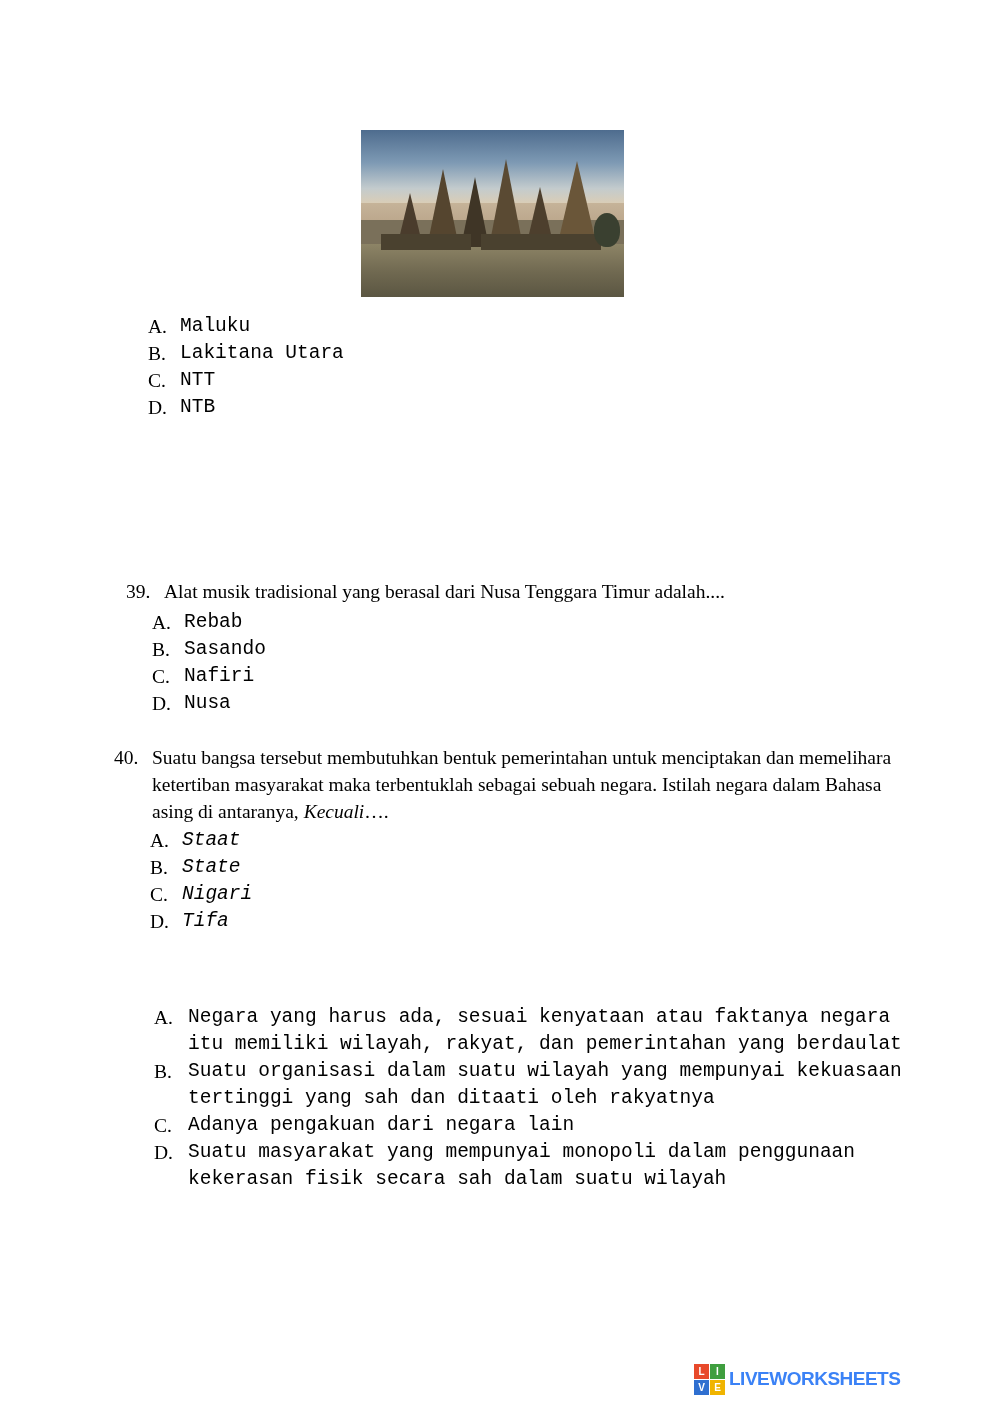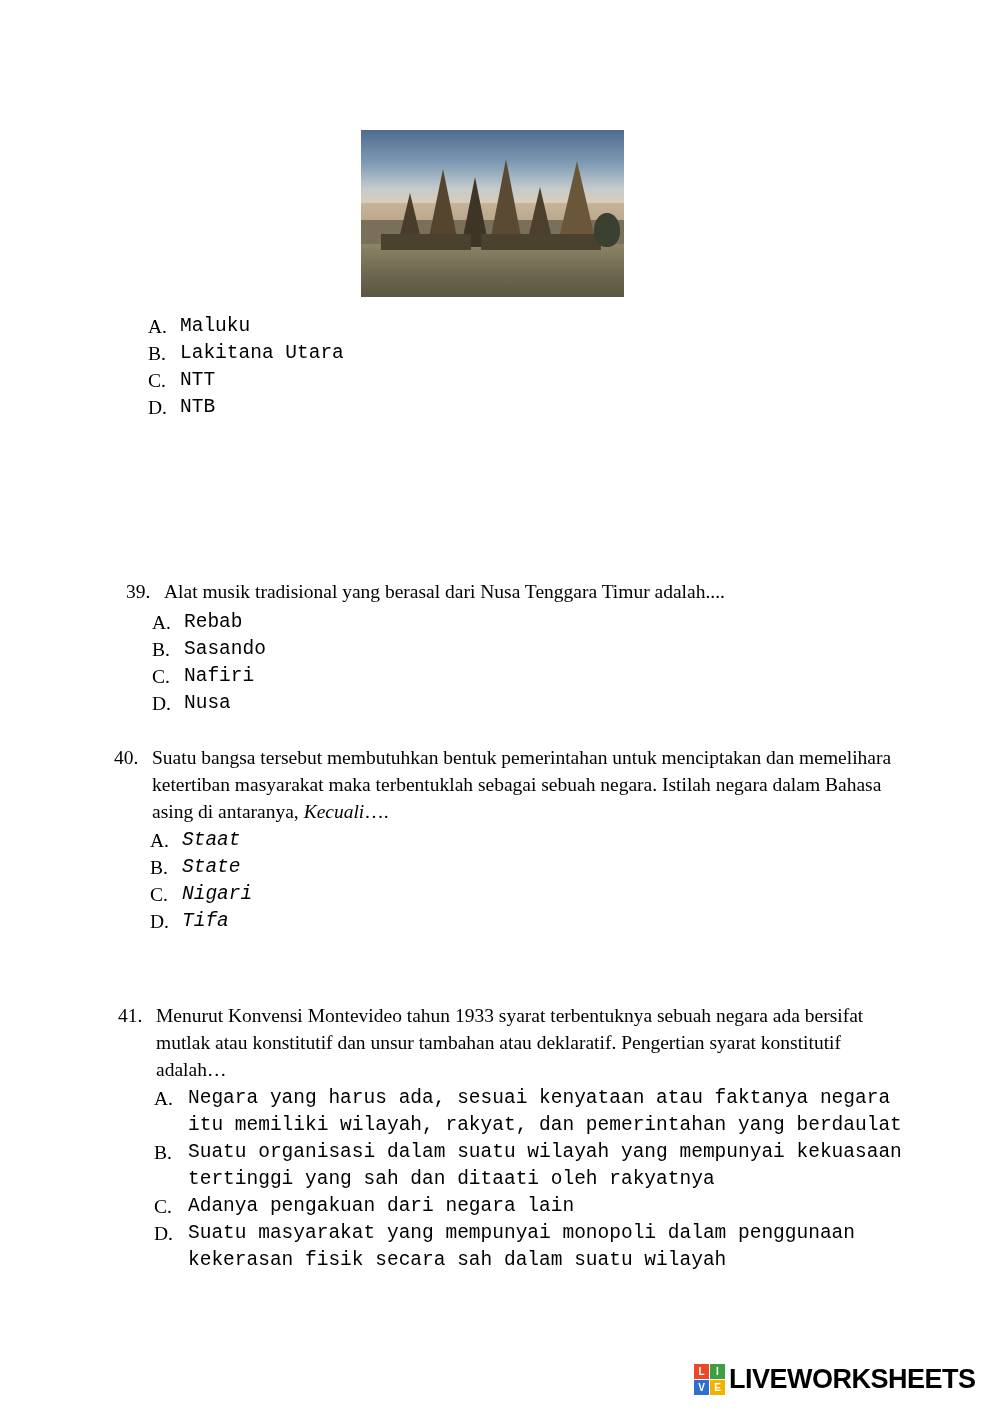--- a/index.html
+++ b/index.html
@@ -207,23 +207,23 @@
     line-height: 15px;
     text-align: center;
   }
   .sq-l { background: #e8492a; }
   .sq-i { background: #3f9e3f; }
   .sq-v { background: #2f6fd0; }
   .sq-e { background: #f0b400; }
   .logo-text {
     font-family: "Liberation Sans", sans-serif;
     font-weight: bold;
-    font-size: 27px;
+    font-size: 19px;
     letter-spacing: -0.5px;
-    color: #000000;
+    color: #3b82f6;
   }
 </style>
 </head>
 <body>
 
 <div class="page">
 
   <div class="question" id="q38">
 
     <div id="q38-figure">
@@ -308,24 +308,20 @@
         <div class="opt-text italic">Nigari</div>
       </div>
       <div class="opt-row">
         <div class="opt-letter">D.</div>
         <div class="opt-text italic">Tifa</div>
       </div>
     </div>
   </div>
 
   <div class="question" id="q41">
-    <div class="q-row">
-      <div class="q-num">41.</div>
-      <div class="q-text">Menurut Konvensi Montevideo tahun 1933 syarat terbentuknya sebuah negara ada bersifat mutlak atau konstitutif dan unsur tambahan atau deklaratif. Pengertian syarat konstitutif adalah…</div>
-    </div>
     <div class="options">
       <div class="opt-row">
         <div class="opt-letter">A.</div>
         <div class="opt-text">Negara yang harus ada, sesuai kenyataan atau faktanya negara itu memiliki wilayah, rakyat, dan pemerintahan yang berdaulat</div>
       </div>
       <div class="opt-row">
         <div class="opt-letter">B.</div>
         <div class="opt-text">Suatu organisasi dalam suatu wilayah yang mempunyai kekuasaan tertinggi yang sah dan ditaati oleh rakyatnya</div>
       </div>
       <div class="opt-row">

